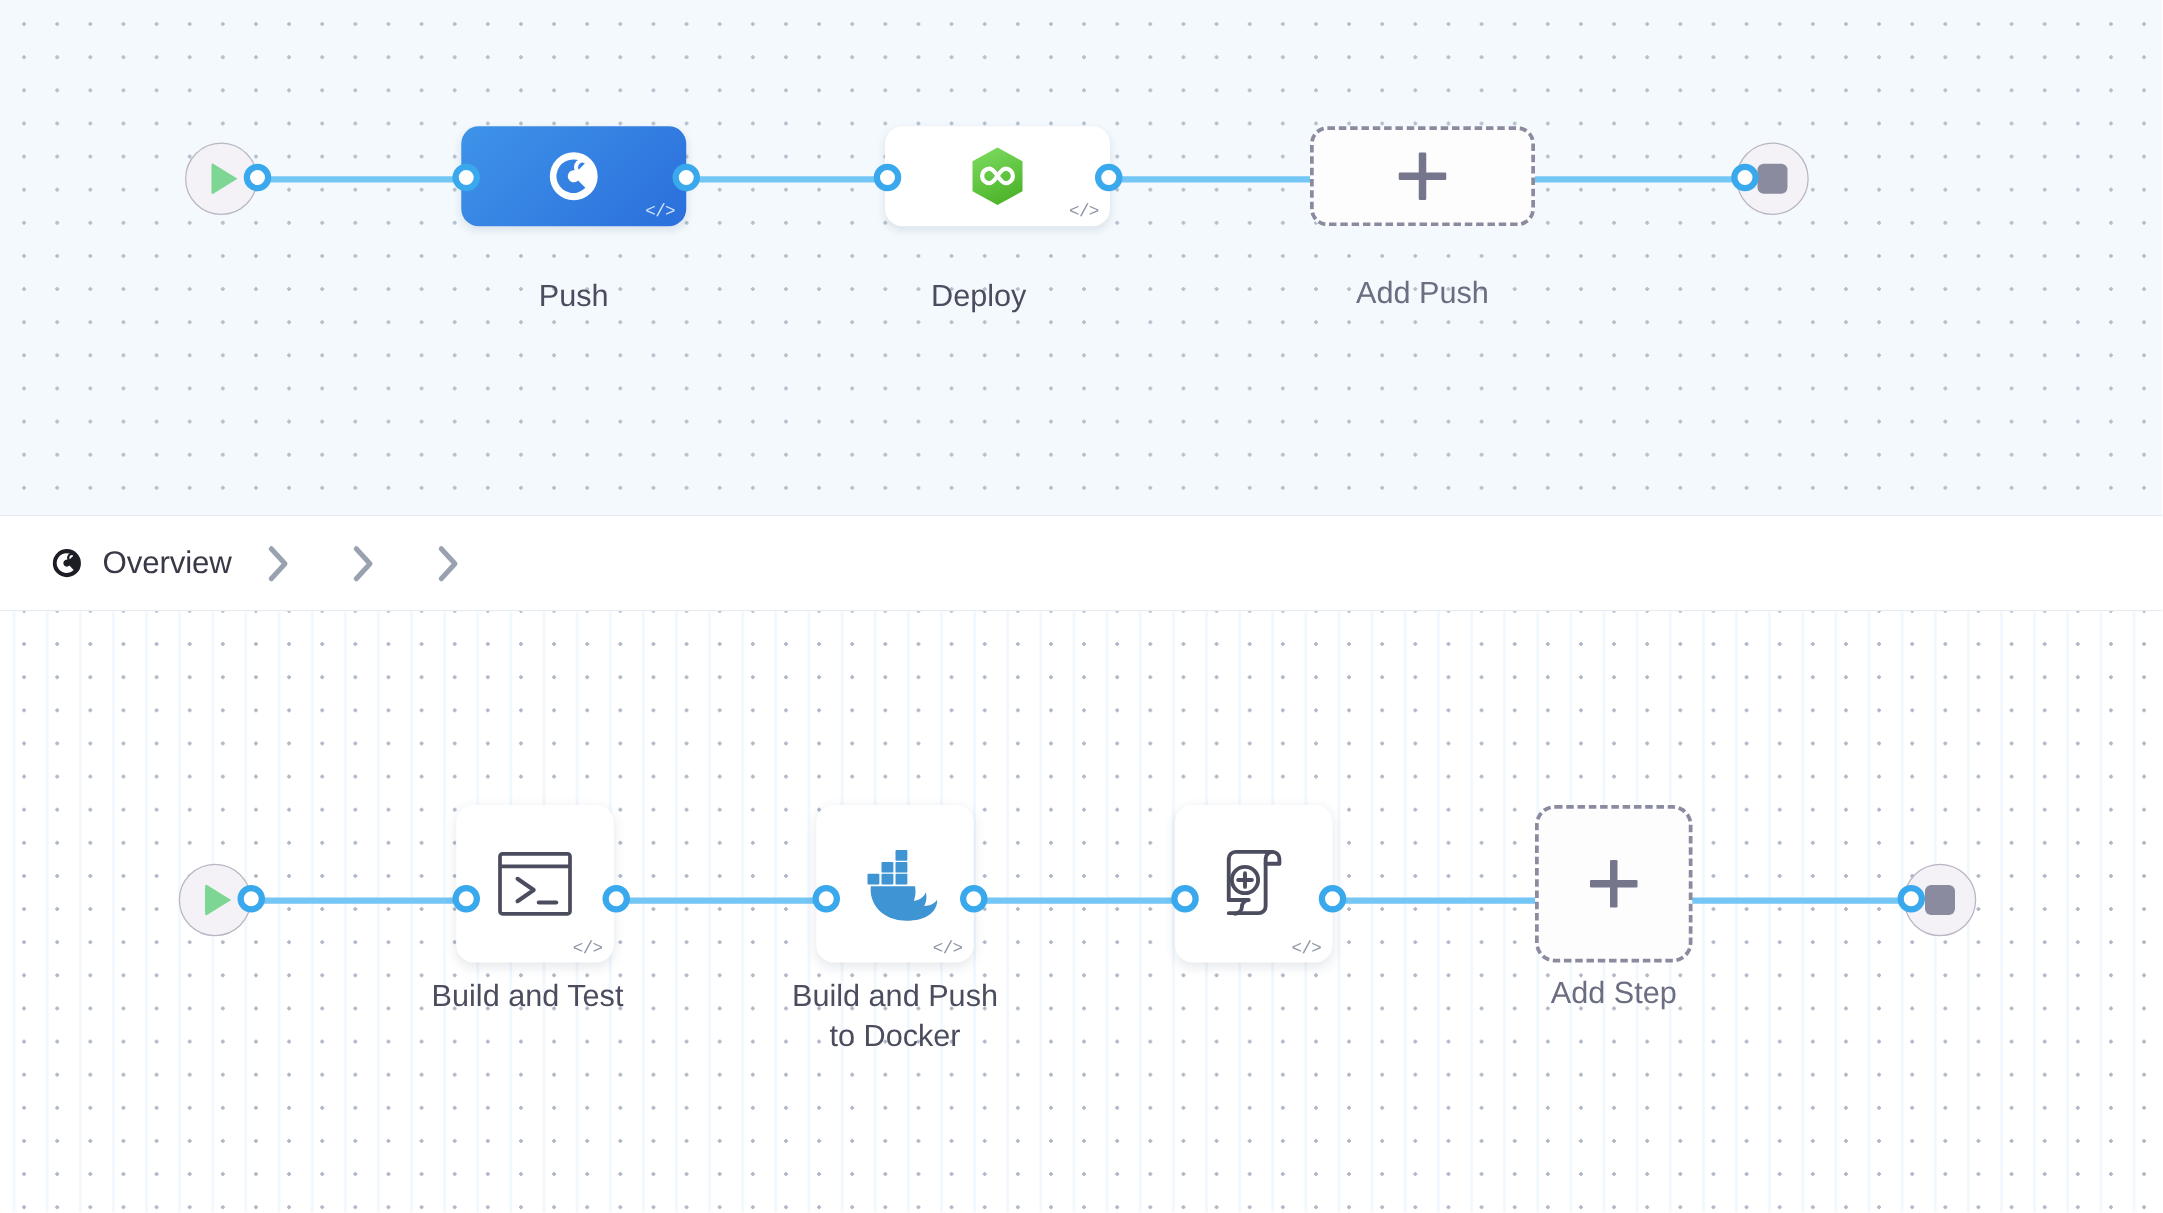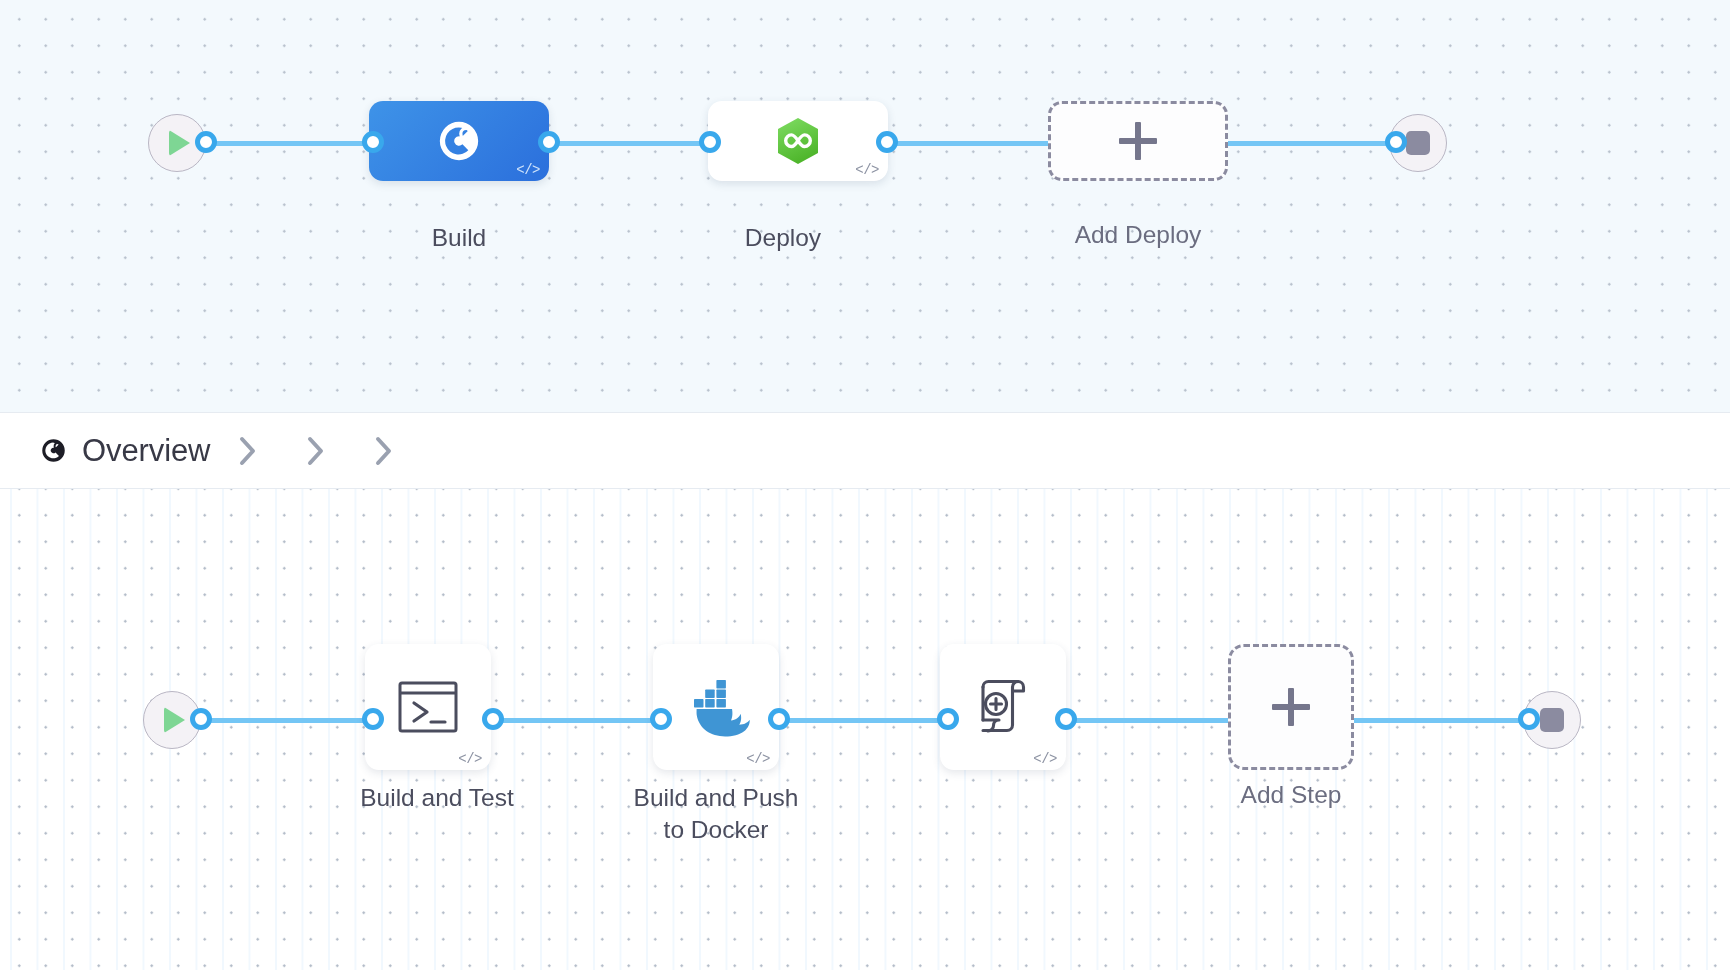--- a/index.html
+++ b/index.html
@@ -49,21 +49,21 @@
     padding-left: 34px;
   }
   .tab {
     display: flex; align-items: center; gap: 14px;
     height: 76px;
     position: relative;
     cursor: pointer;
     padding: 0 4px;
   }
   .tab-label {
-    font-size: 31px;
+    font-size: 25px;
     color: #383946;
     letter-spacing: -0.1px;
     white-space: nowrap;
   }
   .tab.active .tab-label { font-weight: bold; color: #22222c; }
   .tab.active::after {
     content: "";
     position: absolute;
     left: -2px; right: -2px; bottom: 0;
     height: 4px;
@@ -202,21 +202,21 @@
 
     <div class="port" style="left:362px; top:131px;"></div>
     <div class="stage-node build" style="left:369px; top:101px;">
       <svg width="46" height="46" viewBox="0 0 48 48">
         <path fill="#ffffff" d="M24 4a20 20 0 1 0 0 40 20 20 0 0 0 0-40zm0 6a14 14 0 0 1 9.2 3.45l-6.1 6.1A5.9 5.9 0 0 0 24 19a5 5 0 1 0 3.6 8.5l6.1 6.1A14 14 0 1 1 24 10z"></path>
         <circle cx="31.5" cy="16.5" r="5.6" fill="none" stroke="#ffffff" stroke-width="3.4"></circle>
       </svg>
       <span class="code-badge on-blue">&lt;/&gt;</span>
     </div>
     <div class="port" style="left:538px; top:131px;"></div>
-    <div class="node-label" style="left:369px; top:222px; width:180px;">Build</div>
+    <div class="node-label" style="left:369px; top:222px; width:180px;">Push</div>
 
     <div class="port" style="left:699px; top:131px;"></div>
     <div class="stage-node deploy" style="left:708px; top:101px;">
       <svg width="46" height="48" viewBox="0 0 44 48">
         <defs>
           <linearGradient id="cdg" x1="0" y1="0" x2="0.4" y2="1">
             <stop offset="0%" stop-color="#7fdd63"></stop>
             <stop offset="100%" stop-color="#4fb62c"></stop>
           </linearGradient>
         </defs>
@@ -224,21 +224,21 @@
         <path fill="none" stroke="#ffffff" stroke-width="3.4" stroke-linecap="round" d="M15.5 29.5a5.8 5.8 0 1 1 0-11.6c5.2 0 7.8 11.6 13 11.6a5.8 5.8 0 1 0 0-11.6c-5.2 0-7.8 11.6-13 11.6z"></path>
       </svg>
       <span class="code-badge on-white">&lt;/&gt;</span>
     </div>
     <div class="port" style="left:876px; top:131px;"></div>
     <div class="node-label" style="left:693px; top:222px; width:180px;">Deploy</div>
 
     <div class="add-node stage" style="left:1048px; top:101px;">
       <div class="plus"></div>
     </div>
-    <div class="node-label muted" style="left:1048px; top:219px; width:180px;">Add Deploy</div>
+    <div class="node-label muted" style="left:1048px; top:219px; width:180px;">Add Push</div>
 
     <div class="port" style="left:1385px; top:131px;"></div>
     <div class="terminal" style="left:1389px; top:114px;">
       <div class="stop-sq"></div>
     </div>
   </div>
 
   <div class="tabbar">
 
     <div class="tab">
@@ -290,21 +290,21 @@
     <div class="step-node" style="left:365px; top:155px;">
       <svg width="62" height="54" viewBox="0 0 62 54">
         <rect x="3" y="3" width="56" height="48" rx="2" fill="none" stroke="#4b4d5e" stroke-width="3"></rect>
         <path d="M3 13 H59" stroke="#4b4d5e" stroke-width="3"></path>
         <path d="M17 23 L30 32 L17 41" fill="none" stroke="#4b4d5e" stroke-width="3.2" stroke-linecap="round" stroke-linejoin="round"></path>
         <path d="M34 42 H48" stroke="#4b4d5e" stroke-width="3.2" stroke-linecap="round"></path>
       </svg>
       <span class="code-badge on-white">&lt;/&gt;</span>
     </div>
     <div class="port" style="left:482px; top:219px;"></div>
-    <div class="node-label" style="left:314px; top:293px; width:246px;">Build and Test</div>
+    <div class="node-label" style="left:299px; top:293px; width:246px;">Build and Test</div>
 
     <div class="port" style="left:650px; top:219px;"></div>
     <div class="step-node" style="left:653px; top:155px;">
       <svg width="78" height="64" viewBox="0 0 78 64">
         <g fill="#3f95d4">
           <rect x="17" y="24" width="9.5" height="8.5" rx="0.7"></rect>
           <rect x="28.2" y="24" width="9.5" height="8.5" rx="0.7"></rect>
           <rect x="39.4" y="24" width="9.5" height="8.5" rx="0.7"></rect>
           <rect x="28.2" y="14.5" width="9.5" height="8.5" rx="0.7"></rect>
           <rect x="39.4" y="14.5" width="9.5" height="8.5" rx="0.7"></rect>

